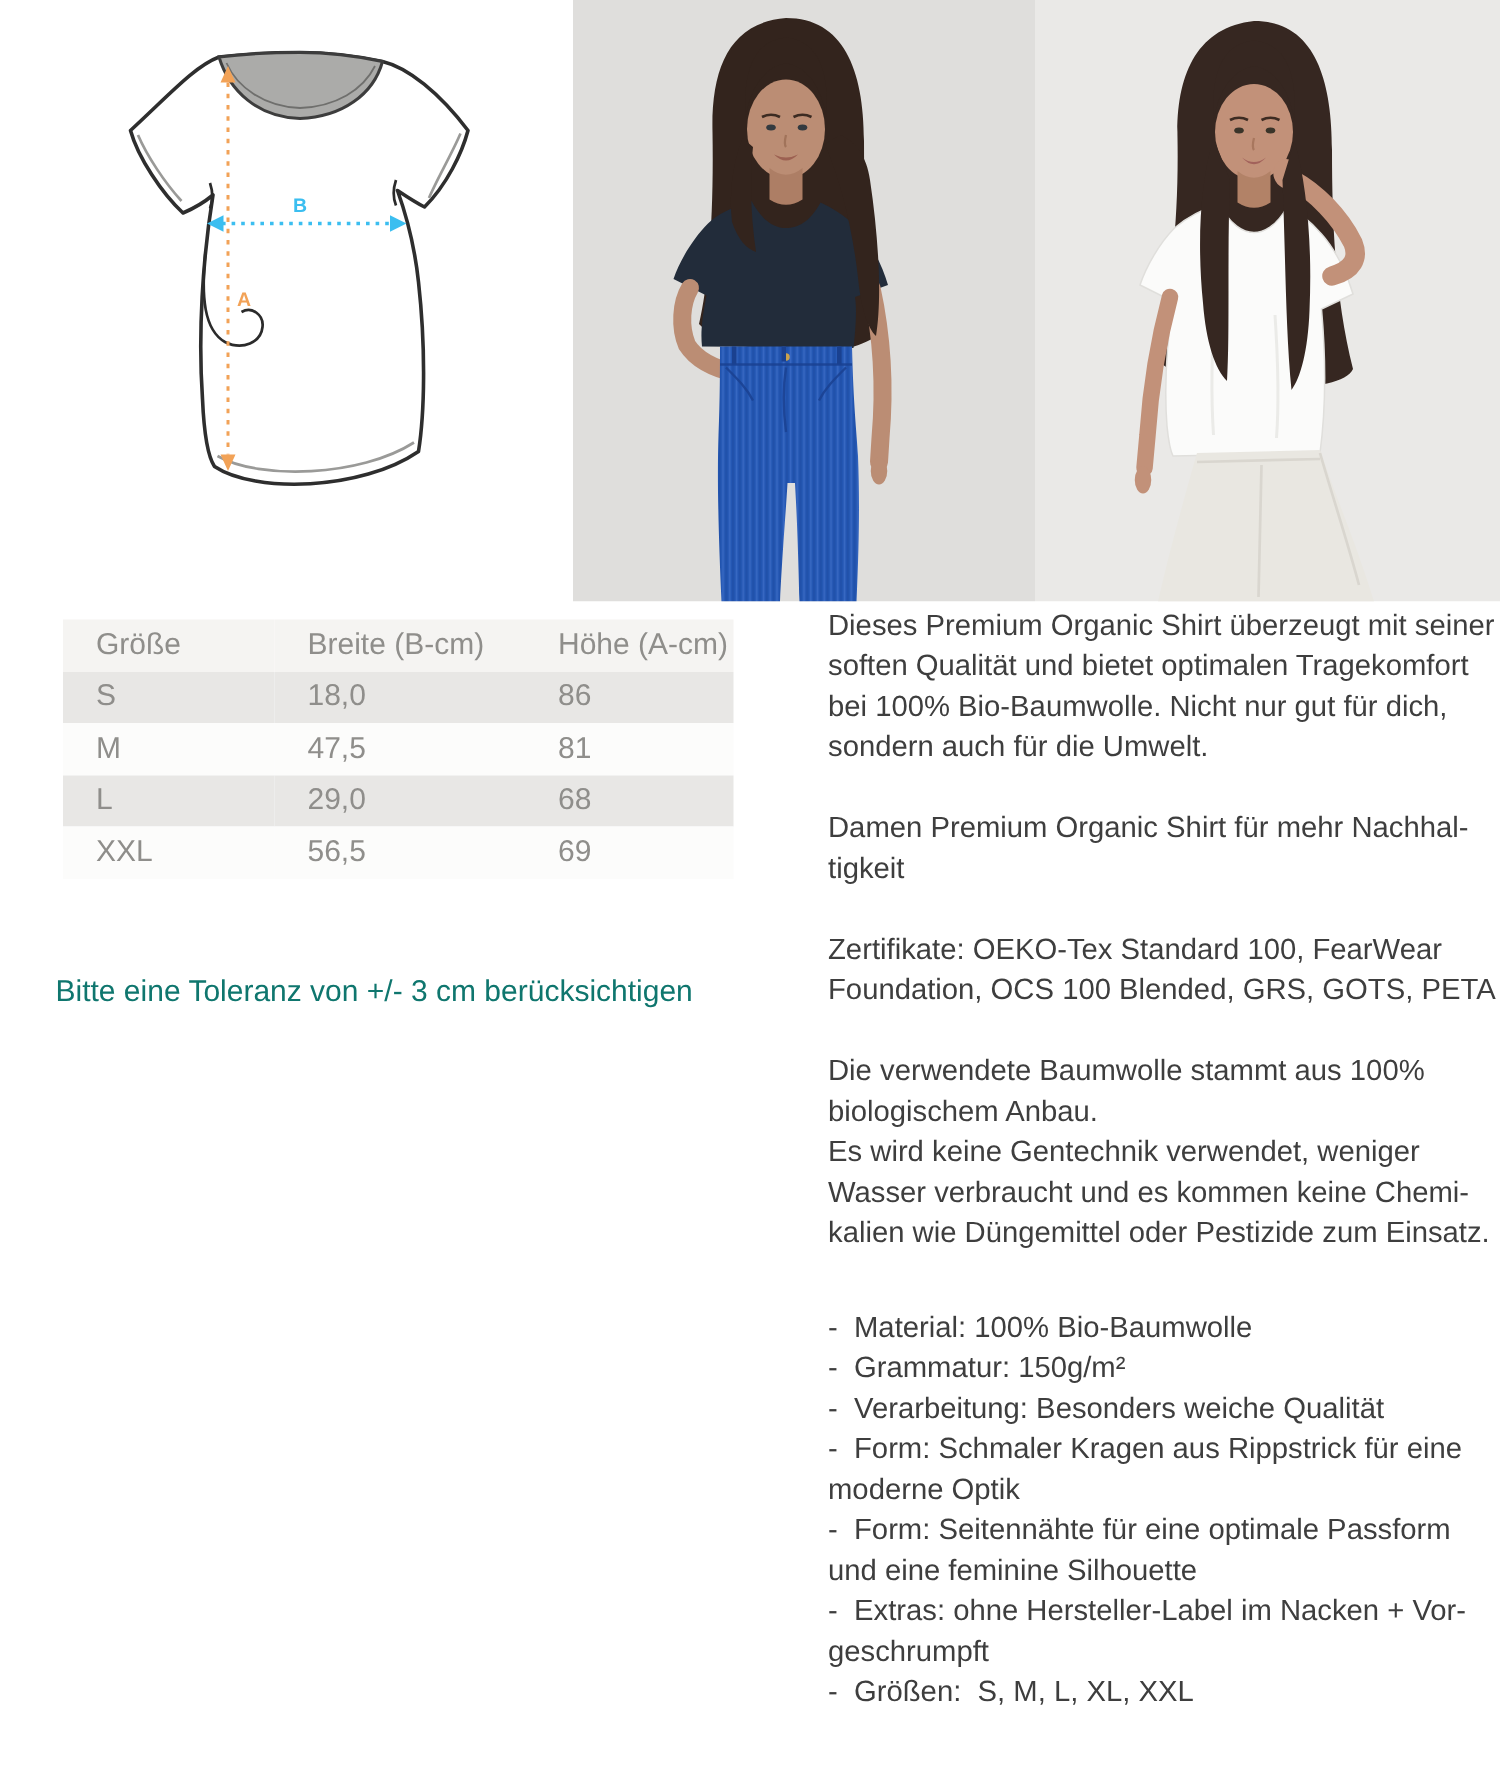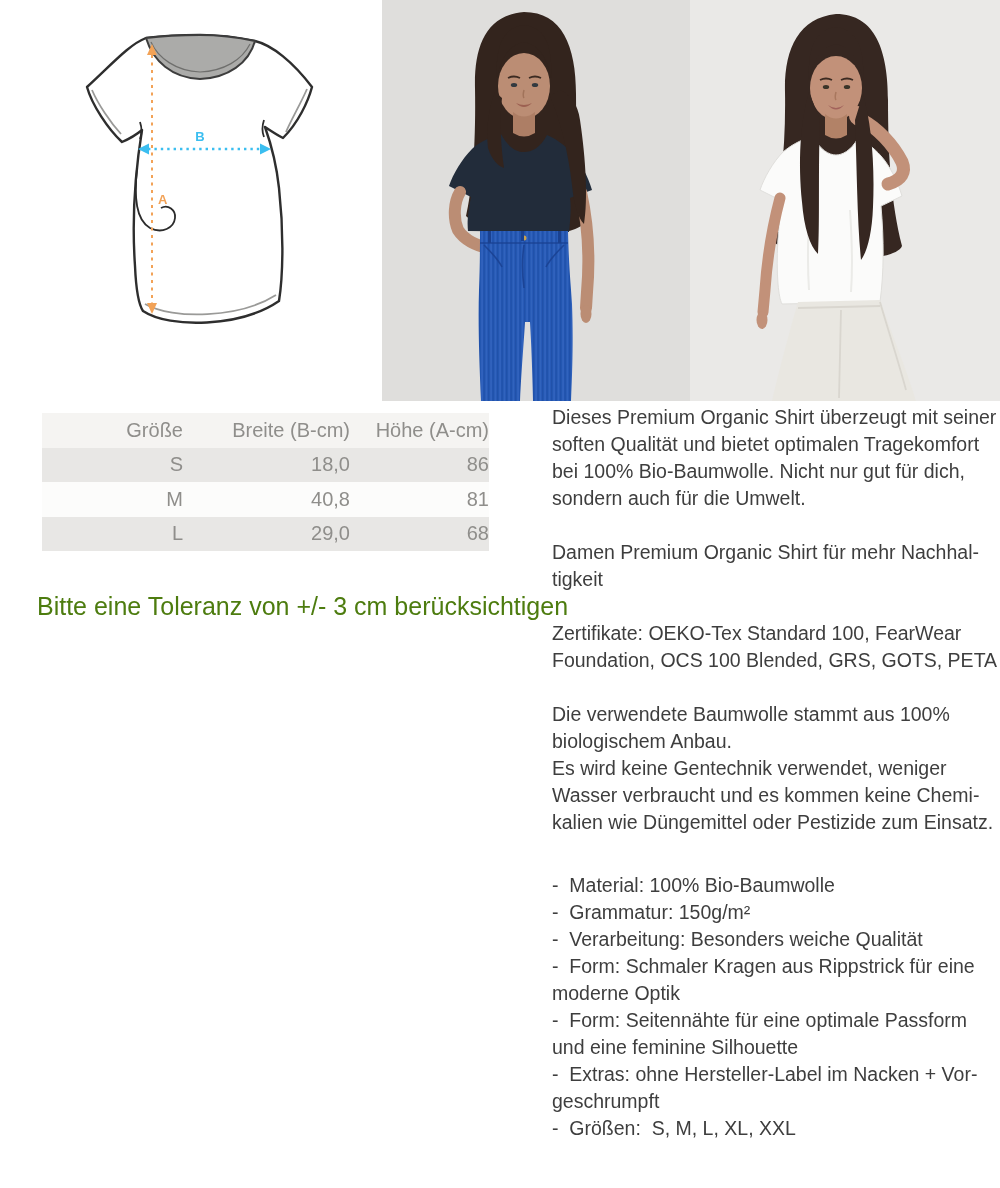--- a/index.html
+++ b/index.html
@@ -46,33 +46,33 @@
   .pants-cream { fill: var(--cream-pants); }
   .pants-detail { stroke: #1a4190; stroke-width: 1.6; fill: none; opacity: .85; }
   .cream-detail { stroke: #d9d6cf; stroke-width: 1.8; fill: none; }
   .face-line { stroke: #3c2b22; stroke-width: 1.8; fill: none; }
 
   
   .size-table { position: absolute; left: 42px; top: 413px; width: 447px; }
   .size-table table { width: 100%; border-collapse: collapse; table-layout: fixed; }
   .size-table th, .size-table td {
     height: 34.5px; padding: 0 0 0 22px;
-    font-size: 20px; font-weight: normal; text-align: right;
+    font-size: 20px; font-weight: normal; text-align: left;
     color: var(--table-text); vertical-align: middle;
   }
   .size-table col.c1 { width: 141px; }
   .size-table col.c2 { width: 167px; }
   .size-table col.c3 { width: 139px; }
   .size-table thead tr { background: var(--table-header-bg); }
   .size-table tbody tr:nth-child(odd)  { background: var(--table-stripe); }
   .size-table tbody tr:nth-child(even) { background: #fcfcfb; }
 
   .tolerance-note {
-    position: absolute; left: 37px; top: 592px;
-    font-size: 25px; color: #4d7c0f; white-space: nowrap;
+    position: absolute; left: 37px; top: 650px;
+    font-size: 20px; color: #0f766e; white-space: nowrap;
   }
 
   
   .description {
     position: absolute; left: 552px; top: 404px; width: 450px;
     font-size: 19.5px; line-height: 27px; color: var(--body-text);
   }
   .description p { margin: 0 0 27px 0; white-space: pre-wrap; }
   .description .bullets { margin-top: 36px; }
   .description .bullets p { margin: 0; }
@@ -235,27 +235,32 @@
       </tr>
     </thead>
     <tbody>
       <tr>
         <td>S</td>
         <td>18,0</td>
         <td>86</td>
       </tr>
       <tr>
         <td>M</td>
-        <td>40,8</td>
+        <td>47,5</td>
         <td>81</td>
       </tr>
       <tr>
         <td>L</td>
         <td>29,0</td>
         <td>68</td>
+      </tr>
+      <tr>
+        <td>XXL</td>
+        <td>56,5</td>
+        <td>69</td>
       </tr>
     </tbody>
   </table>
 </div>
 
 <div class="tolerance-note">Bitte eine Toleranz von +/- 3 cm berücksichtigen</div>
 
 <div class="description">
   <p>Dieses Premium Organic Shirt überzeugt mit seiner soften Qualität und bietet optimalen Tra­gekomfort bei 100% Bio-Baumwolle. Nicht nur gut für dich, sondern auch für die Umwelt.</p>
   <p>Damen Premium Organic Shirt für mehr Nachhal­tigkeit</p>

